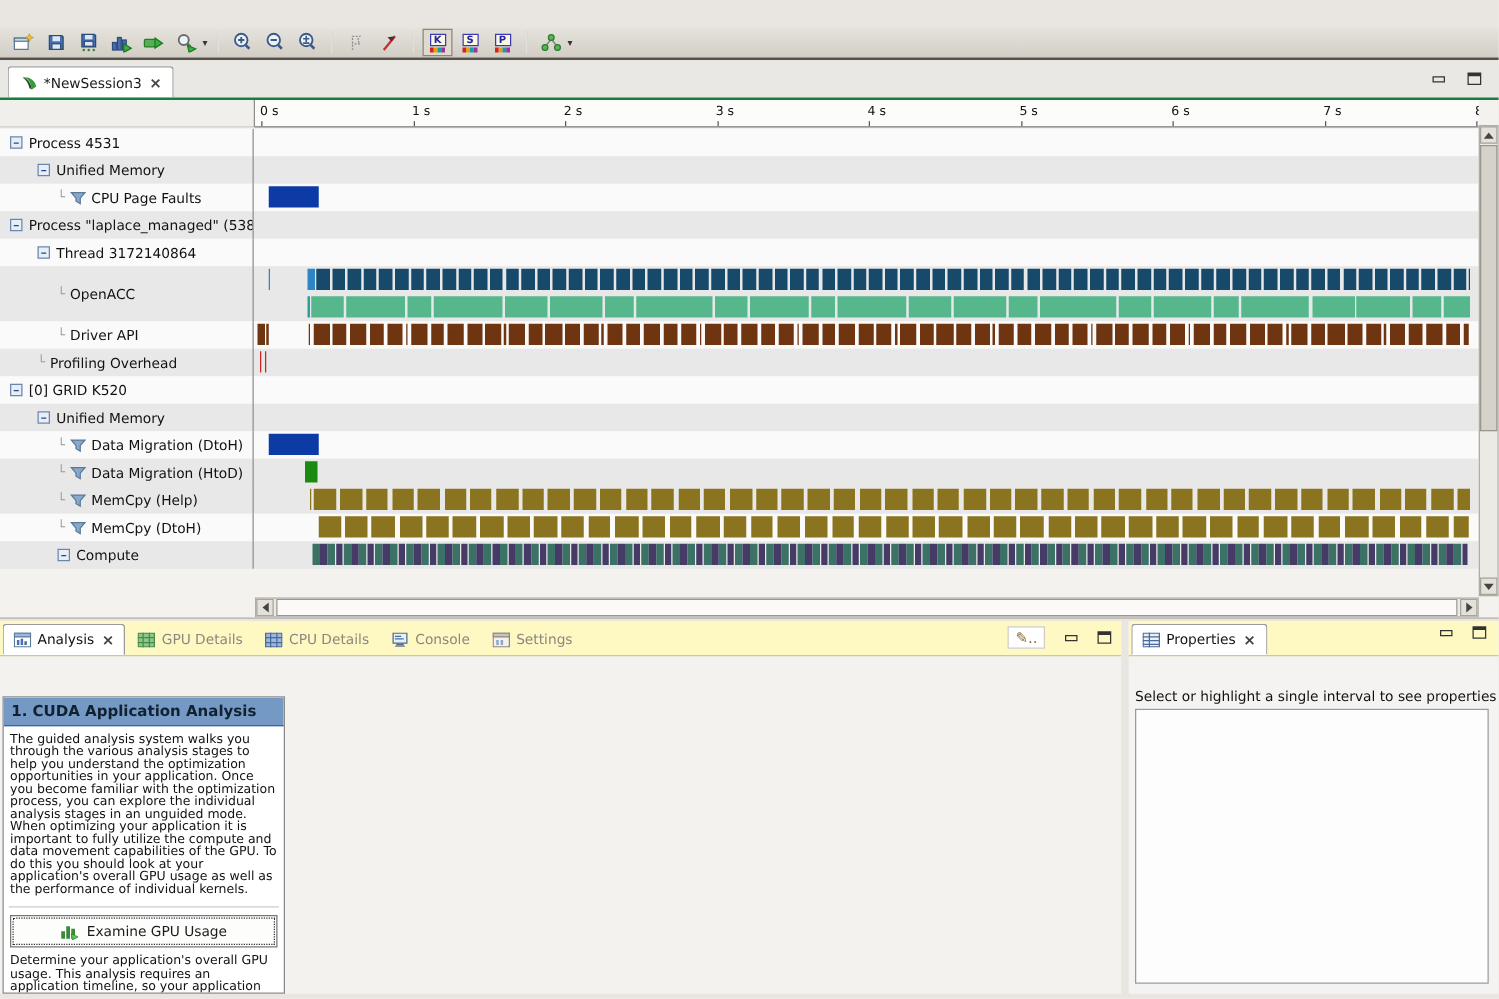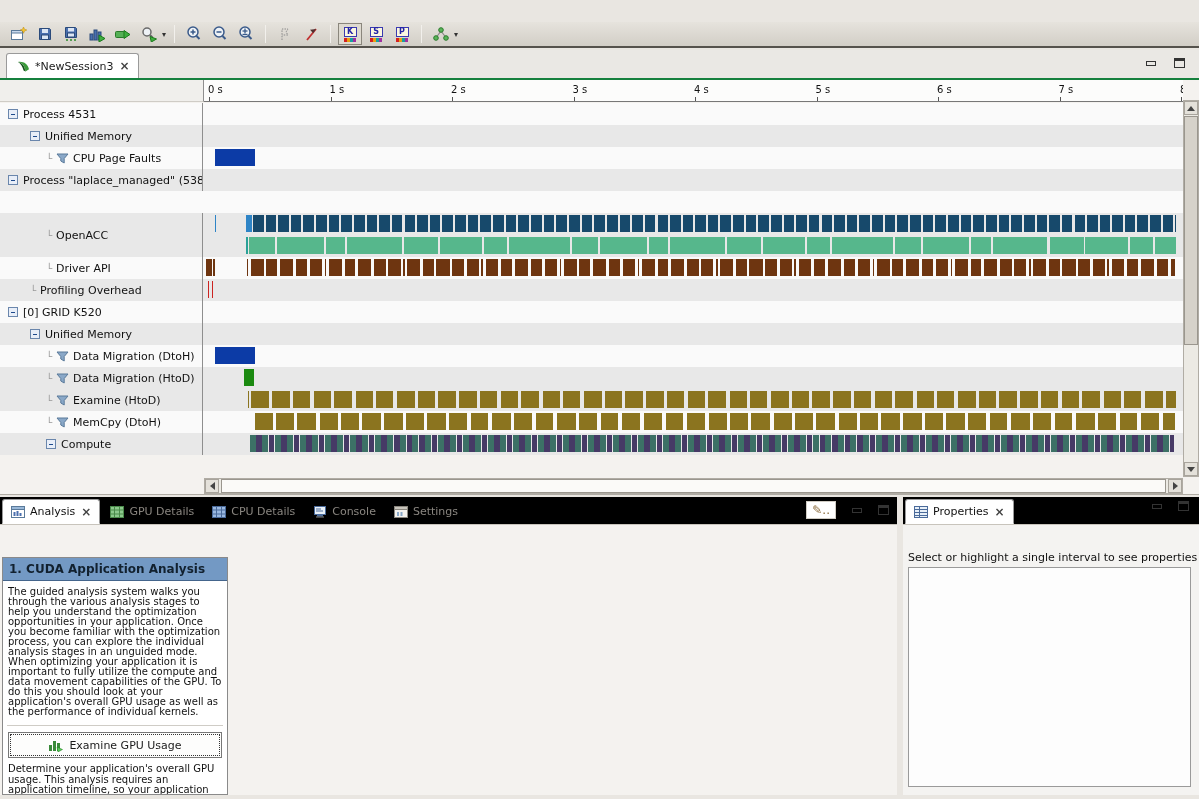--- a/index.html
+++ b/index.html
@@ -79,21 +79,21 @@
   .tri-up { border-bottom:5px solid #444; margin-top:-4px; }
   .tri-down { border-top:5px solid #444; margin-bottom:-4px; }
   .tri-left { border-right:5px solid #444; margin-left:-4px; }
   .tri-right { border-left:5px solid #444; margin-right:-4px; }
   #v-thumb { position:absolute; left:0; right:0; top:15px; height:61%; background:#d6d2ca;
              border:1px solid #9a968e; }
   #h-thumb { position:absolute; top:0; bottom:0; left:16px; right:16px; background:#fbfaf8;
              border:1px solid #9a968e; }
 
   
-  .panel-tabbar { position:absolute; left:0; top:0; right:0; height:28px; background:#000000;
+  .panel-tabbar { position:absolute; left:0; top:0; right:0; height:28px; background:#fef9c3;
                   border-bottom:1px solid #c8c4bc; display:flex; align-items:flex-end; }
   .ptab { height:25px; display:flex; align-items:center; padding:0 8px; margin-left:2px; color:#8a8680; }
   .ptab.active { background:#fff; border:1px solid #9a9a9a; border-bottom:1px solid #fff;
                  border-radius:3px 3px 0 0; color:#111; }
   .ptab .ico { margin-right:5px; display:inline-flex; }
   #bottom-left { position:absolute; left:0; top:497px; width:897px; bottom:4px; background:#f4f2ef; }
   #bl-right-ctrls { position:absolute; right:8px; top:4px; display:flex; gap:16px; align-items:center; }
   .pencil-btn { background:#fff; border:1px solid #d0ccc4; padding:1px 5px; color:#8a6a3a; font-size:12px; }
 
   #analysis-col { position:absolute; left:2px; top:28px; width:228px; bottom:0; }
@@ -351,20 +351,25 @@
           <div class="tree-cell">
             <span class="indent l0"></span>
             <span class="expander"></span>
             <span class="tlabel">Process "laplace_managed" (538)</span>
           </div>
           <div class="lane-cell">
             <div class="lane-origin"></div>
           </div>
         </div>
         <div class="tl-row">
+          <div class="tree-cell">
+            <span class="indent l1"></span>
+            <span class="expander"></span>
+            <span class="tlabel">Thread 3172140864</span>
+          </div>
           <div class="lane-cell">
             <div class="lane-origin"></div>
           </div>
         </div>
         <div class="tl-row odd tall">
           <div class="tree-cell">
             <span class="indent l2"></span>
             <span class="conn">└</span>
             <span class="tlabel">OpenACC</span>
           </div>
@@ -640,21 +645,21 @@
         </div>
         <div class="tl-row odd">
           <div class="tree-cell">
             <span class="indent l2"></span>
             <span class="conn">└</span>
             <span class="funnel">
               <svg width="13" height="11" viewBox="0 0 13 11">
                 <path d="M1 1h11L8.2 5.5V10L4.8 8V5.5z" fill="#8aa8c8" stroke="#5a7a9a"></path>
               </svg>
             </span>
-            <span class="tlabel">Examine (HtoD)</span>
+            <span class="tlabel">MemCpy (Help)</span>
           </div>
           <div class="lane-cell">
             <div class="lane-origin">
               <div class="sublane">
                 <div class="seg" style="left: 41.9px; width: 1.3px; background: rgb(139, 116, 31);"></div>
                 <div class="seg" style="left: 45.2px; width: 17.6px; background: rgb(139, 116, 31);"></div>
                 <div class="seg" style="left: 66px; width: 18.2px; background: rgb(139, 116, 31);"></div>
                 <div class="seg" style="left: 87.4px; width: 17px; background: rgb(139, 116, 31);"></div>
                 <div class="seg" style="left: 107.5px; width: 17.6px; background: rgb(139, 116, 31);"></div>
                 <div class="seg" style="left: 128.3px; width: 18.2px; background: rgb(139, 116, 31);"></div>

